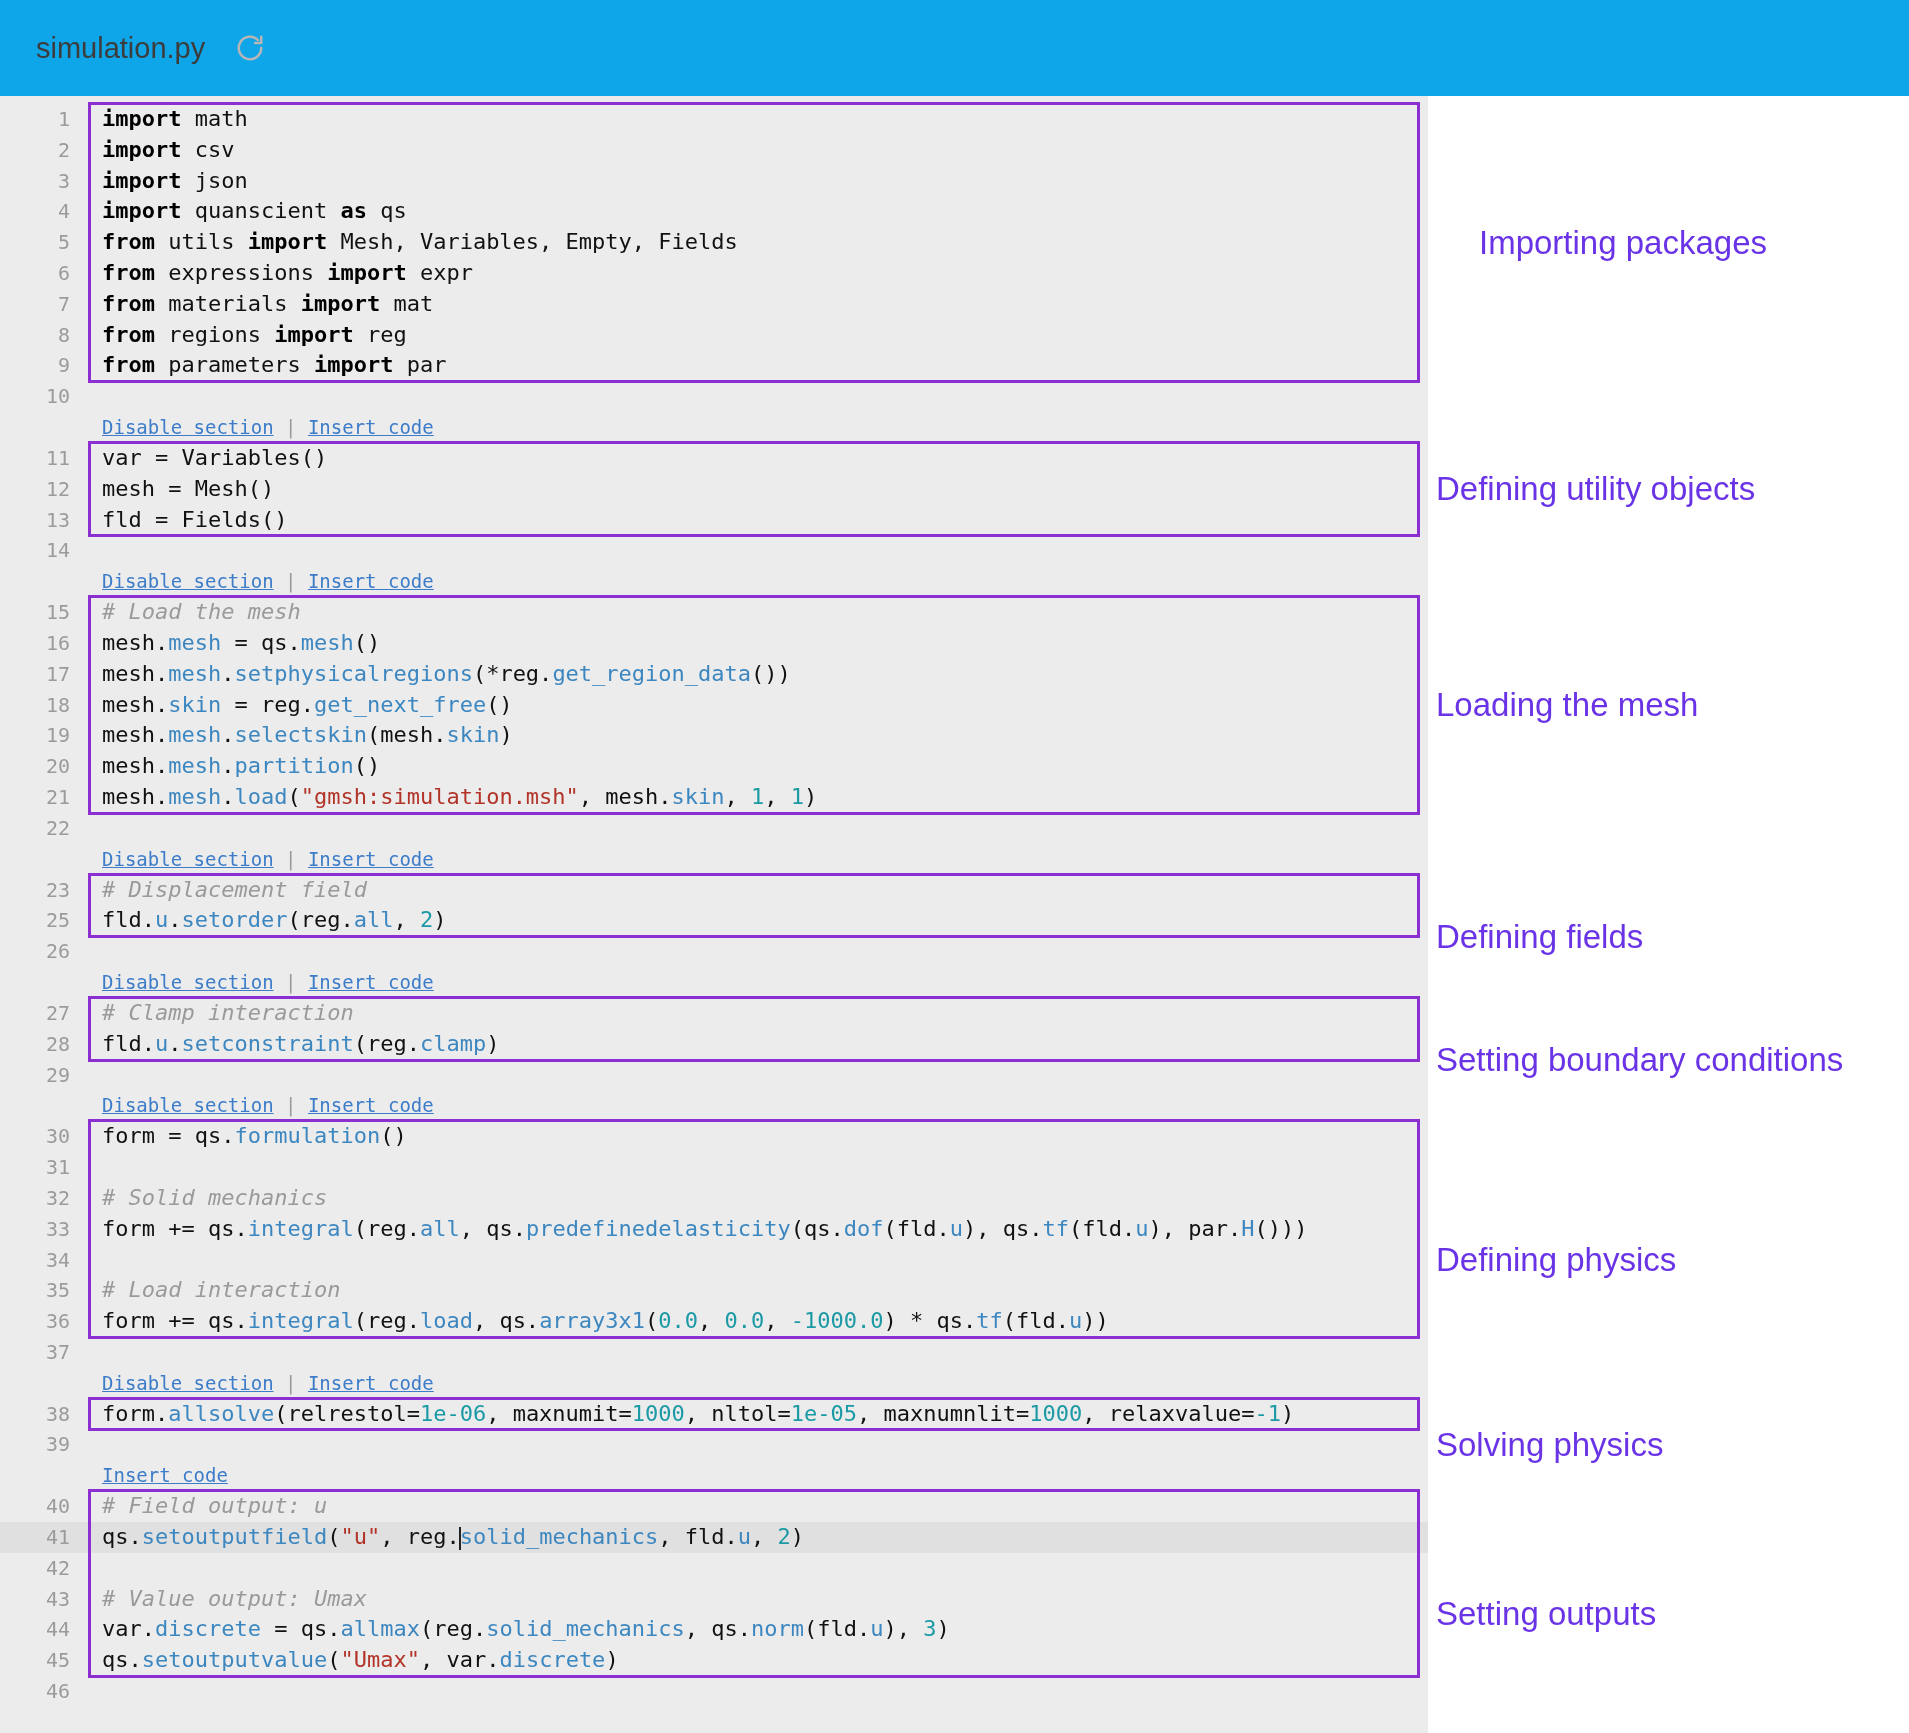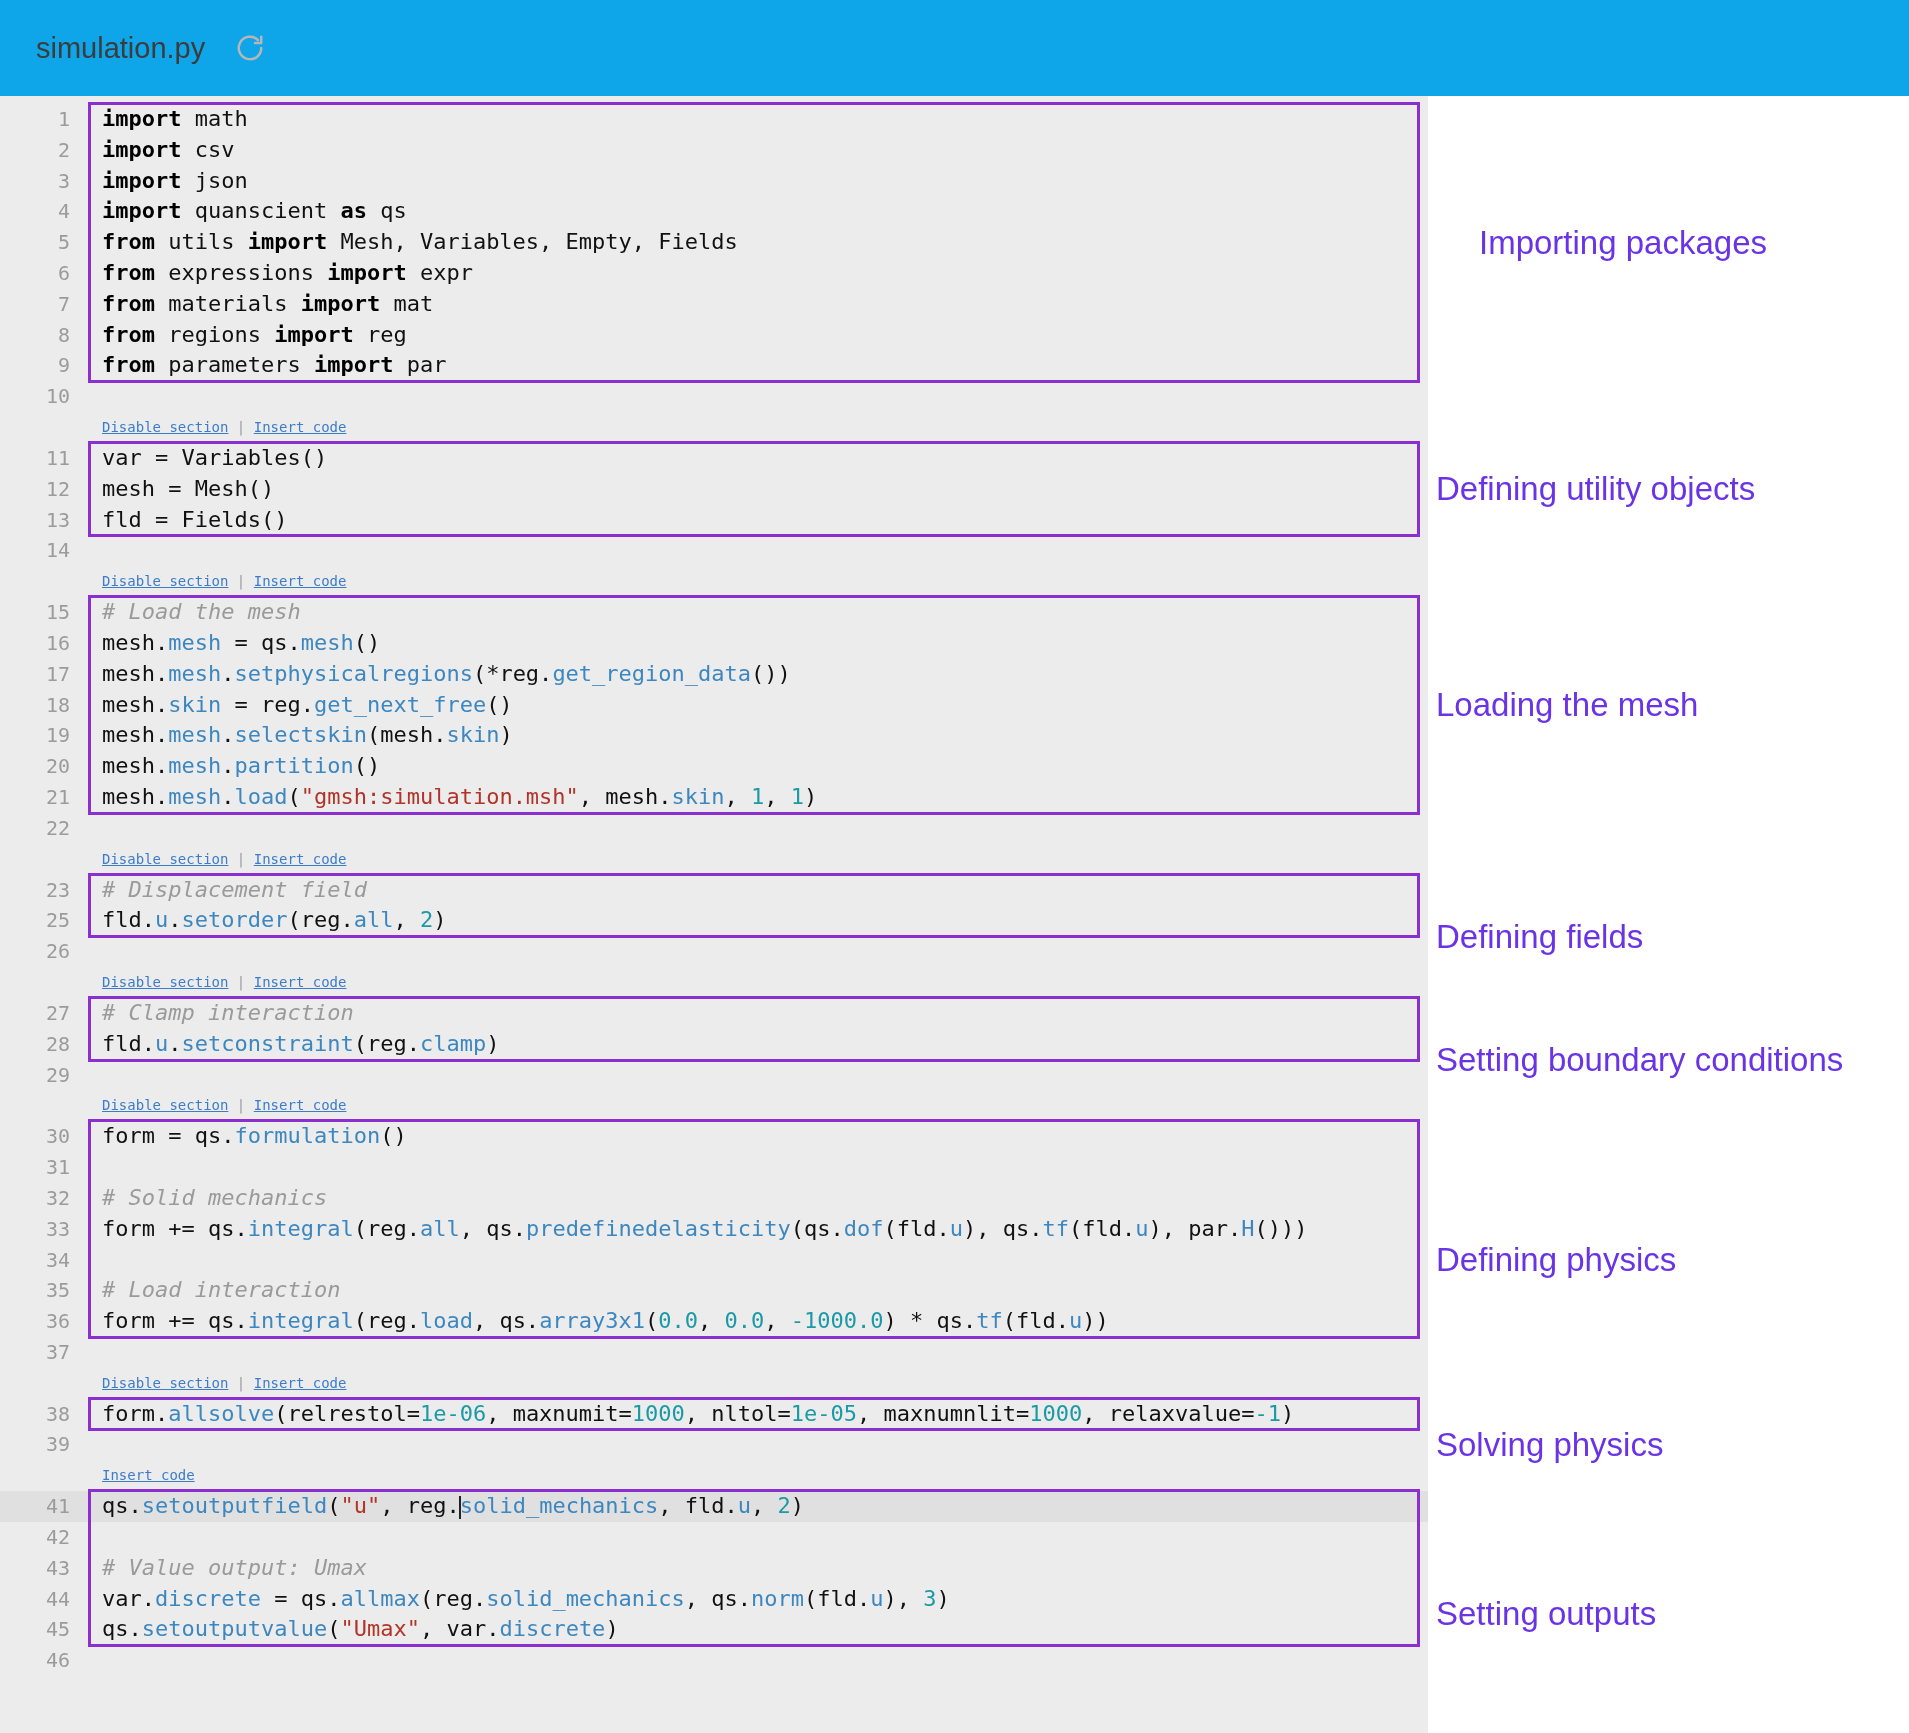--- a/index.html
+++ b/index.html
@@ -80,21 +80,21 @@
     position: absolute;
     left: 88px; right: 8px; top: -2px; bottom: -2px;
     border: 3px solid var(--section-border, #8c2fd0);
     pointer-events: none;
   }
   .linkrow {
     height: 31px;
     line-height: 31px;
     padding-left: 102px;
     font-family: "DejaVu Sans Mono", monospace;
-    font-size: 14px;
+    font-size: 19px;
   }
   .seclink {
     color: var(--link-blue, #3c7cc9);
     text-decoration: underline;
     cursor: pointer;
   }
   .sep { color: #9b9b9b; }
   .tk-p { color: var(--code-text, #111); }
   .tk-k { color: var(--keyword, #000); font-weight: bold; }
   .tk-a { color: var(--attribute-blue, #3d87c0); }
@@ -299,20 +299,24 @@
               <span class="code"><span class="tk-p">form.</span><span class="tk-a">allsolve</span><span class="tk-p">(relrestol=</span><span class="tk-n">1e-06</span><span class="tk-p">, maxnumit=</span><span class="tk-n">1000</span><span class="tk-p">, nltol=</span><span class="tk-n">1e-05</span><span class="tk-p">, maxnumnlit=</span><span class="tk-n">1000</span><span class="tk-p">, relaxvalue=</span><span class="tk-n">-1</span><span class="tk-p">)</span></span>
             </div>
             <div class="secbox"></div>
           </div>
           <div class="row">
             <span class="gutter">39</span>
             <span class="code"></span>
           </div>
           <div class="linkrow"><a class="seclink">Insert code</a></div>
           <div class="section">
+            <div class="row">
+              <span class="gutter">40</span>
+              <span class="code"><span class="tk-c"># Field output: u</span></span>
+            </div>
             <div class="row active">
               <span class="gutter">41</span>
               <span class="code"><span class="tk-p">qs.</span><span class="tk-a">setoutputfield</span><span class="tk-p">(</span><span class="tk-s">"u"</span><span class="tk-p">, reg.</span><span class="cursor"></span><span class="tk-a">solid_mechanics</span><span class="tk-p">, fld.</span><span class="tk-a">u</span><span class="tk-p">, </span><span class="tk-n">2</span><span class="tk-p">)</span></span>
             </div>
             <div class="row">
               <span class="gutter">42</span>
               <span class="code"></span>
             </div>
             <div class="row">
               <span class="gutter">43</span>

